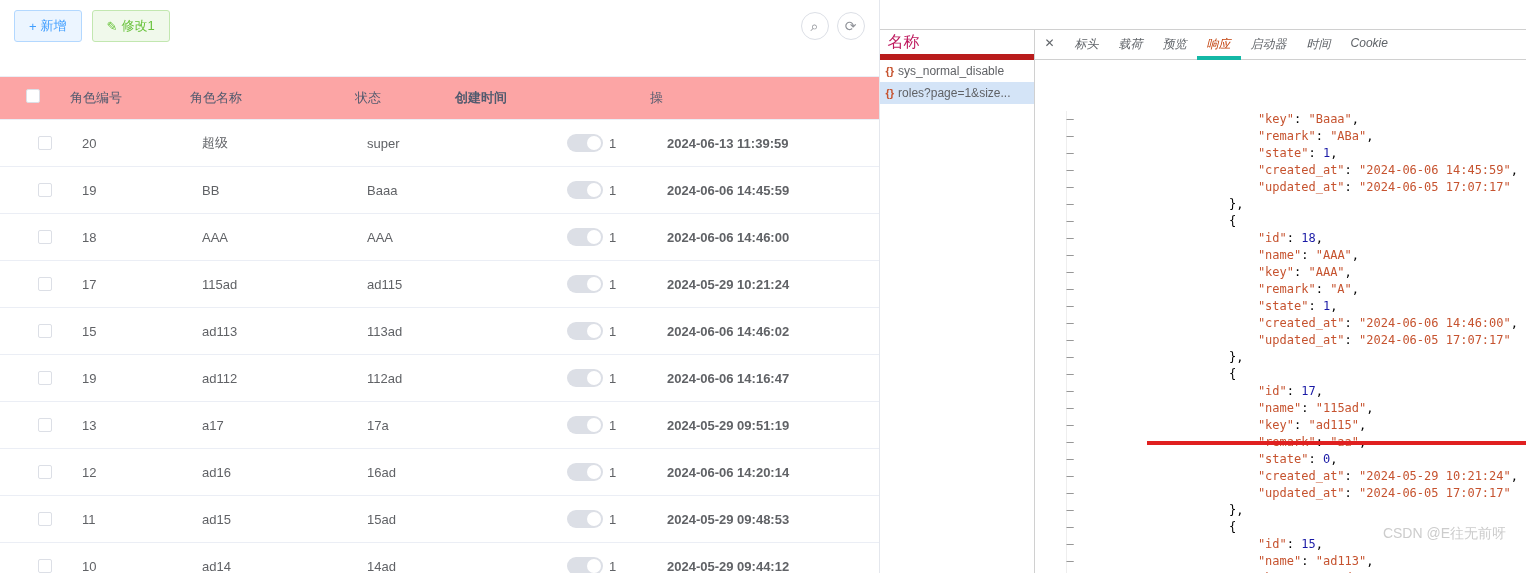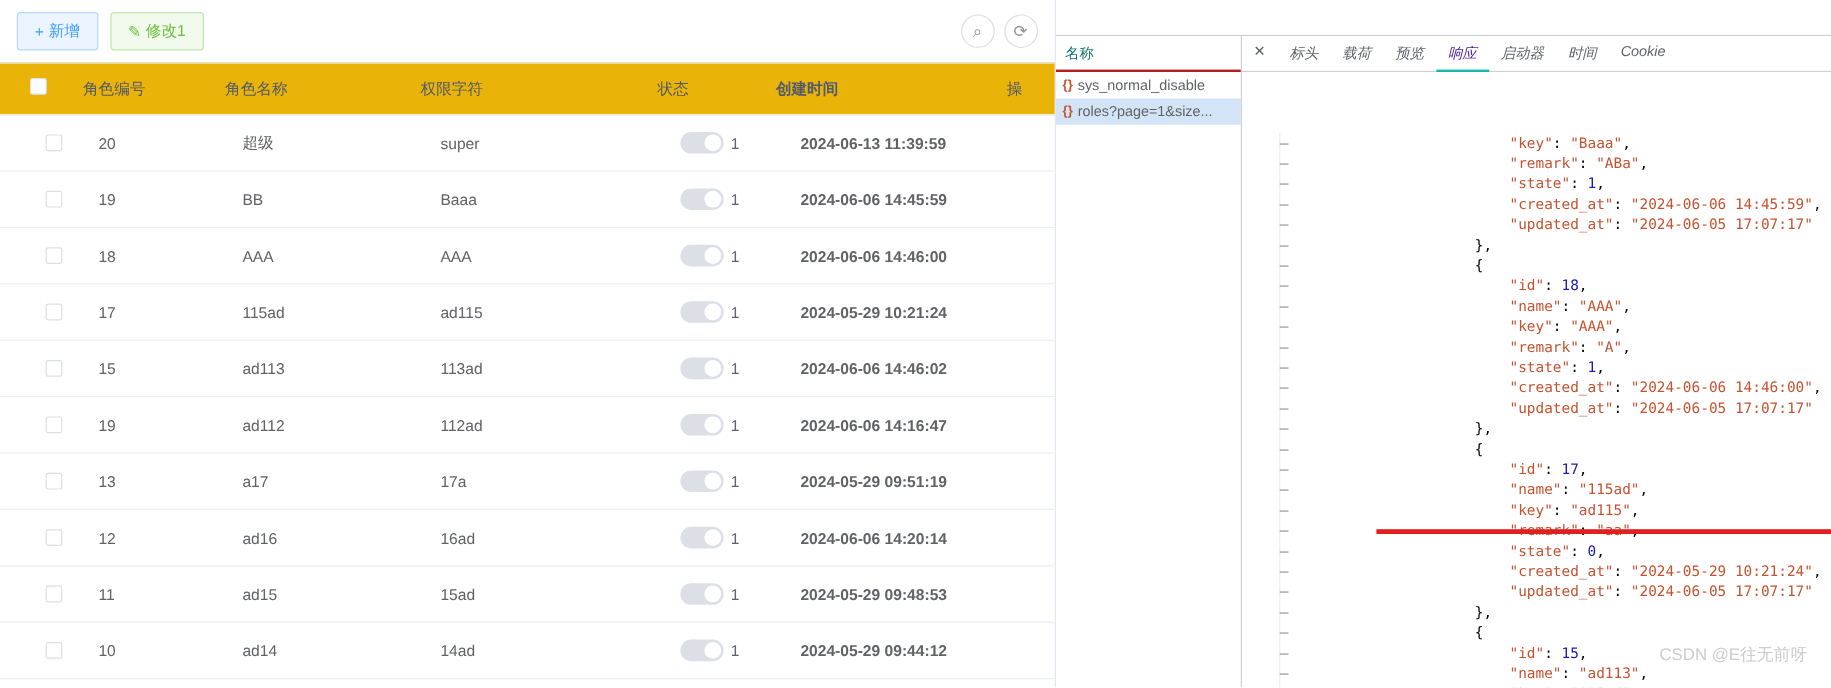--- a/index.html
+++ b/index.html
@@ -9,57 +9,57 @@
 
 
 .toolbar { display: flex; align-items: center; padding: 10px 14px; }
 .btn { display: inline-flex; align-items: center; gap: 4px; padding: 6px 14px; border: 1px solid; border-radius: 3px; font-size: 13px; cursor: pointer; background: #fff; margin-right: 10px; }
 .btn-primary { color: #409eff; border-color: #b3d8ff; background: #ecf5ff; }
 .btn-success { color: #67c23a; border-color: #c2e7b0; background: #f0f9eb; }
 .toolbar-right { margin-left: auto; display: flex; gap: 8px; }
 .circle-btn { width: 28px; height: 28px; border: 1px solid #dcdfe6; border-radius: 50%; display: flex; align-items: center; justify-content: center; cursor: pointer; color: #909399; font-size: 14px; background: #fff; }
 
 .table { width: 100%; }
-.thead { display: flex; background: #eab308; border-top: 1px solid #ebeef5; border-bottom: 1px solid #ebeef5; padding: 12px 0; color: #515a6e; font-weight: 500; }
+.thead { display: flex; background: #fca5a5; border-top: 1px solid #ebeef5; border-bottom: 1px solid #ebeef5; padding: 12px 0; color: #515a6e; font-weight: 500; margin-top: 24px; }
 .row { display: flex; border-bottom: 1px solid #ebeef5; padding: 14px 12px; align-items: center; }
 .col-chk { width: 65px; display: flex; justify-content: center; }
 .col-id { width: 125px; padding-left: 5px; }
 .col-name { width: 165px; }
 .col-perm { width: 200px; }
 .col-state { width: 100px; display: flex; align-items: center; }
 .col-time { width: 195px; font-weight: bold; }
 .col-op { width: 40px; }
 .checkbox { width: 14px; height: 14px; border: 1px solid #dcdfe6; border-radius: 2px; background: #fff; }
 .switch { width: 36px; height: 18px; background: #dcdfe6; border-radius: 9px; position: relative; margin-right: 6px; }
 .switch::after { content: ''; width: 14px; height: 14px; background: #fff; border-radius: 50%; position: absolute; top: 2px; right: 2px; }
 .switch-label { color: #606266; }
 
 
 .dt-toolbar { height: 30px; display: flex; border-bottom: 1px solid #d0d0d0; position: relative; }
 .dt-tabs { height: 30px; display: flex; border-bottom: 1px solid #d0d0d0; font-size: 12px; color: #5f6368; }
 .dt-left-col { width: 155px; border-right: 1px solid #d0d0d0; }
-.dt-left-header { display:flex; align-items:center; padding: 6px 8px; font-size: 12px; color: #0f766e; border-bottom: 2px solid #b91c1c; height: 30px;}
+.dt-left-header { display:flex; align-items:center; padding: 6px 8px; font-size: 16px; color: #be185d; border-bottom: 6px solid #b91c1c; height: 30px;}
 .dt-tab { padding: 6px 10px; cursor: pointer; font-style: italic; }
-.dt-tab.active { color: #4c1d95; border-bottom: 2px solid #14b8a6; margin-bottom: -1px; }
+.dt-tab.active { color: #c2410c; border-bottom: 4px solid #14b8a6; margin-bottom: -1px; }
 .dt-close { padding: 6px 10px; cursor: pointer; }
 .dt-body { flex: 1; display: flex; overflow: hidden; }
 .req-item { padding: 4px 6px; font-size: 12px; display: flex; align-items: center; gap: 4px; cursor: pointer; }
 .req-item.selected { background: #d4e4f7; }
 .req-icon { color: #c6532f; font-weight: bold; font-size: 11px; }
 .json-area { flex: 1; font-family: Consolas, Monaco, monospace; font-size: 12px; line-height: 17px; padding: 0 8px; overflow: hidden; white-space: pre; position: relative; }
 .gutter-col { width: 24px; border-right: 1px solid #eee; }
 .minus-col { width: 18px; color: #888; }
 .json-line { display: flex; }
 .jk { color: #c6532f; }
 .js { color: #c6532f; }
 .jn { color: #1a1aa6; }
 .jp { color: #000; }
 .ind { display:inline-block; }
 .highlight-line { position: absolute; background: #e02020; height: 4px; width: 530px; left: 112px; top: 381px; z-index: 5; }
-.watermark { position: fixed; right: 20px; bottom: 18px; color: #ccc; font-size: 14px; z-index: 10; }
+.watermark { position: fixed; right: 20px; bottom: 30px; color: #ccc; font-size: 14px; z-index: 10; }
 </style>
 </head>
 <body>
 
 <div class="left-pane">
   <div class="toolbar">
     <button class="btn btn-primary">
       <span>+</span>
       <span>新增</span>
     </button>
@@ -77,21 +77,20 @@
     </div>
   </div>
 
   <div class="table">
     <div class="thead">
       <div class="col-chk">
           <div class="checkbox"></div>
         </div>
       <div class="col-id">角色编号</div>
       <div class="col-name">角色名称</div>
-      <div class="col-perm">权限字符</div>
       <div class="col-state">状态</div>
       <div class="col-time">创建时间</div>
       <div class="col-op">操</div>
     </div>
     <div id="tbody">
         <div class="row">
           <div class="col-chk">
             <div class="checkbox"></div>
           </div>
           <div class="col-id">20</div>

